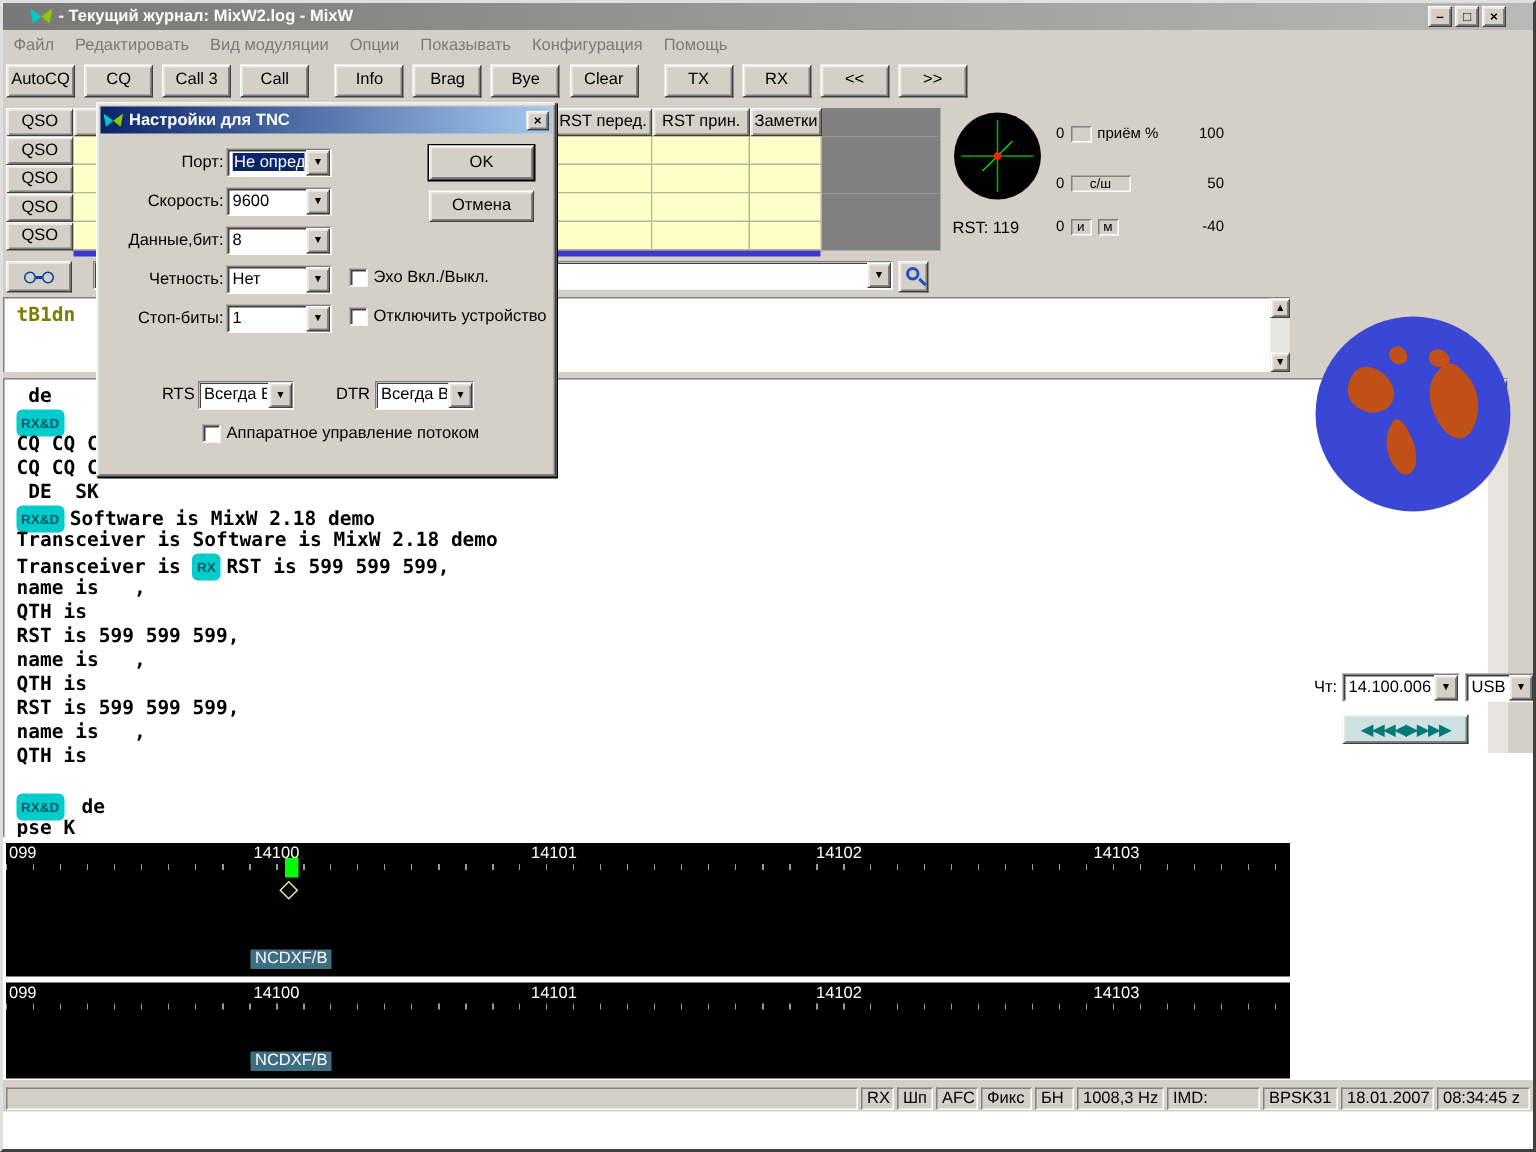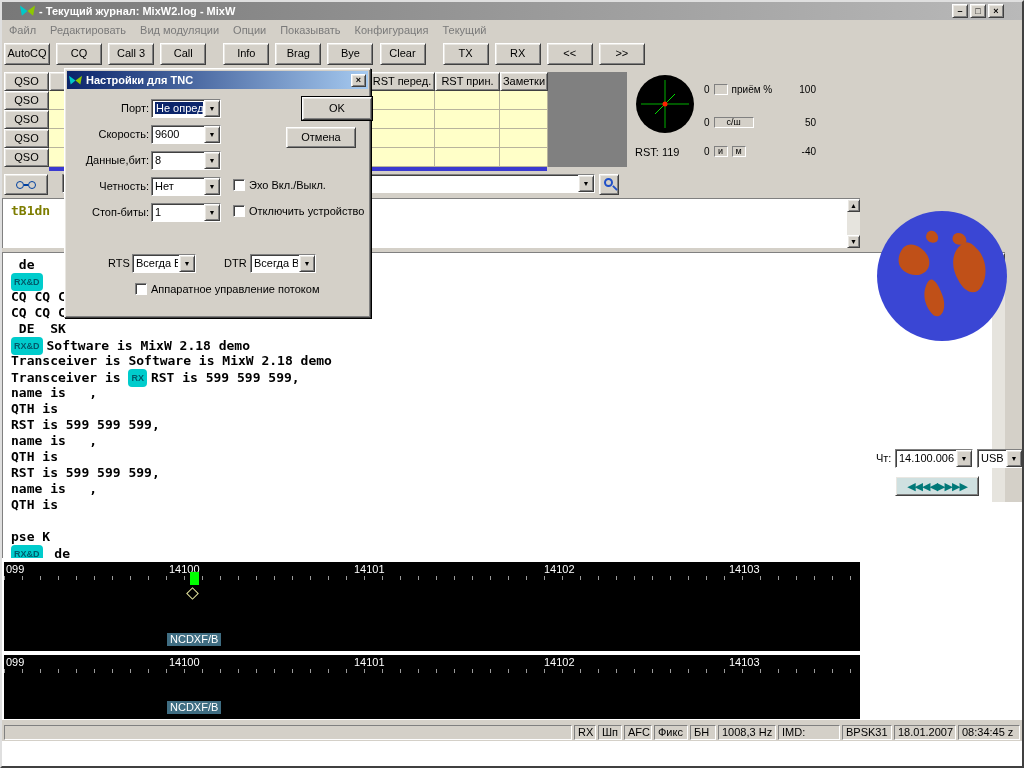--- a/index.html
+++ b/index.html
@@ -121,21 +121,21 @@
     <span class="winbtn btn3d">×</span>
   </div>
 
   <div class="abs menubar">
     <span class="menuitem">Файл</span>
     <span class="menuitem">Редактировать</span>
     <span class="menuitem">Вид модуляции</span>
     <span class="menuitem">Опции</span>
     <span class="menuitem">Показывать</span>
     <span class="menuitem">Конфигурация</span>
-    <span class="menuitem">Текущий</span>
+    <span class="menuitem">Помощь</span>
   </div>
 
   <div class="abs toolbar">
     <span class="tbtn btn3d">AutoCQ</span>
     <span class="tbtn btn3d">CQ</span>
     <span class="tbtn btn3d">Call 3</span>
     <span class="tbtn btn3d">Call</span>
     <span class="tbsp"></span>
     <span class="tbtn btn3d">Info</span>
     <span class="tbtn btn3d">Brag</span>
@@ -252,22 +252,22 @@
       <div class="tline"><span>Transceiver is </span><span class="badge">RX</span><span>RST is 599 599 599,</span></div>
       <div class="tline"><span>name is   ,</span></div>
       <div class="tline"><span>QTH is</span></div>
       <div class="tline"><span>RST is 599 599 599,</span></div>
       <div class="tline"><span>name is   ,</span></div>
       <div class="tline"><span>QTH is</span></div>
       <div class="tline"><span>RST is 599 599 599,</span></div>
       <div class="tline"><span>name is   ,</span></div>
       <div class="tline"><span>QTH is</span></div>
       <div class="tline"><span> </span></div>
+      <div class="tline"><span class="badge">RX&amp;D</span><span> de</span></div>
       <div class="tline"><span>pse K</span></div>
-      <div class="tline"><span class="badge">RX&amp;D</span><span> de</span></div>
     </div>
     <div class="vscroll">
       <span class="sarr btn3d" style="top:0;">▲</span>
       <span class="sarr btn3d" style="bottom:0;">▼</span>
     </div>
   </div>
 
   <div class="abs" style="left:0; top:556px; width:860px; height:162px; background:#fff;"></div>
   <div class="abs" style="left:860px; top:500px; width:162px; height:218px; background:#fff;"></div>
 
@@ -343,21 +343,21 @@
       </svg>
       <span class="ttl">Настройки для TNC</span>
       <span class="dclose btn3d">×</span>
     </div>
 
     <span class="dlabel" style="left:6px; top:30px;">Порт:</span>
     <div class="combo" style="left:86px; top:30px; width:70px;">
       <span class="ctext"><span class="csel">Не опред</span></span>
       <span class="cbtn btn3d">▼</span>
     </div>
-    <span class="dbtn btn3d" style="left:237px; top:28px; height:23px; line-height:21px; box-shadow: inset 1px 1px 0 #e9e7e2, inset -1px -1px 0 #808080, 0 0 0 1px #000;">OK</span>
+    <span class="dbtn btn3d" style="left:221px; top:28px; height:23px; line-height:21px; box-shadow: inset 1px 1px 0 #e9e7e2, inset -1px -1px 0 #808080, 0 0 0 1px #000;">OK</span>
 
     <span class="dlabel" style="left:6px; top:56px;">Скорость:</span>
     <div class="combo" style="left:86px; top:56px; width:70px;">
       <span class="ctext">9600</span>
       <span class="cbtn btn3d">▼</span>
     </div>
     <span class="dbtn btn3d" style="left:221px; top:58px; height:21px;">Отмена</span>
 
     <span class="dlabel" style="left:6px; top:82px;">Данные,бит:</span>
     <div class="combo" style="left:86px; top:82px; width:70px;">

